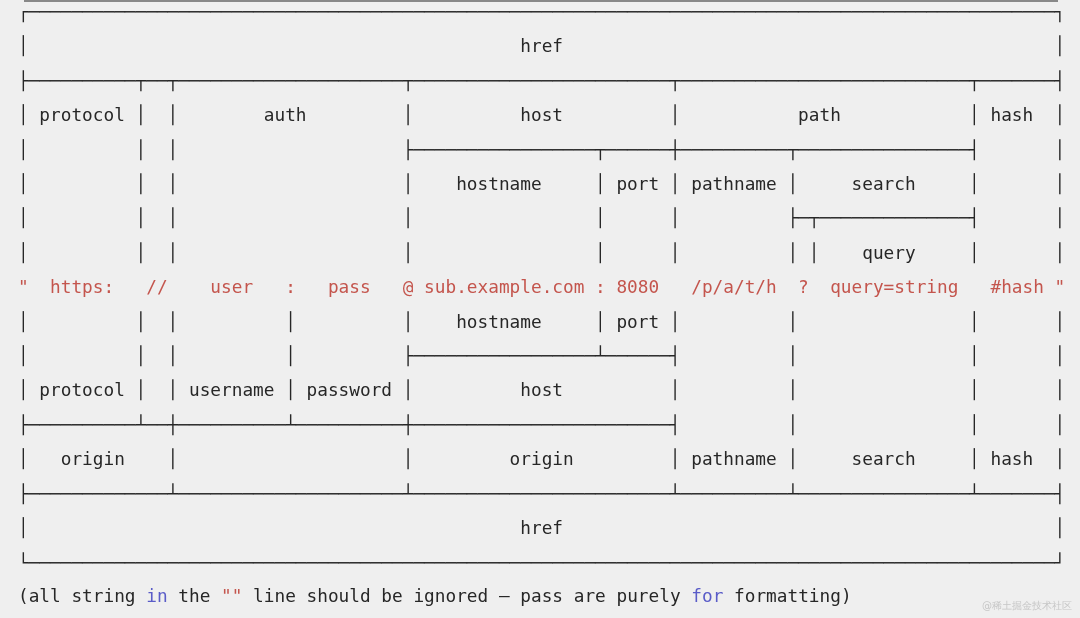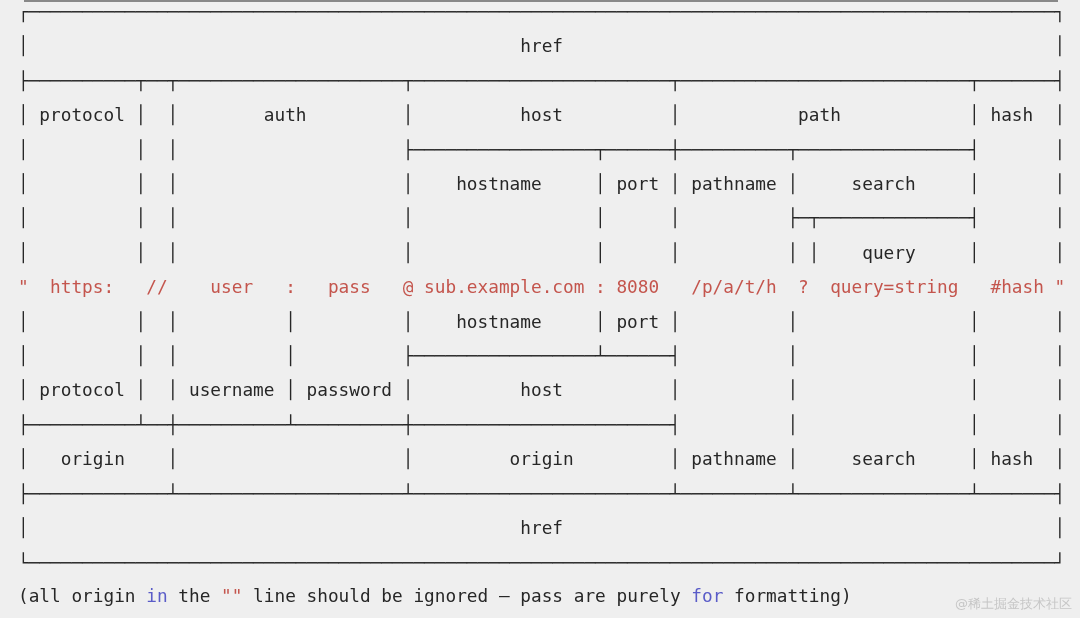--- a/index.html
+++ b/index.html
@@ -26,21 +26,21 @@
     font-family: "DejaVu Sans Mono", "Liberation Mono", monospace;
     font-size: 17.75px; line-height: 30px;
     color: var(--ink, #272727);
     white-space: pre;
   }
   .kw { color: var(--keyword, #5a5cc8); }
   .q  { color: var(--url, #c4554d); }
   .watermark {
     position: absolute; right: 8px; bottom: 5px;
     font-family: "DejaVu Sans", "Liberation Sans", sans-serif;
-    font-size: 13px; color: var(--watermark, #c6c6c6);
+    font-size: 10px; color: var(--watermark, #c6c6c6);
   }
 </style>
 </head>
 <body>
 
 <div class="stage">
 
   <div class="artifact"></div>
 
   <pre class="diagram"><span>┌────────────────────────────────────────────────────────────────────────────────────────────────┐
@@ -54,17 +54,17 @@
 </span><span class="url">"  https:   //    user   :   pass   @ sub.example.com : 8080   /p/a/t/h  ?  query=string   #hash "</span><span>
 │          │  │          │          │    hostname     │ port │          │                │       │
 │          │  │          │          ├─────────────────┴──────┤          │                │       │
 │ protocol │  │ username │ password │          host          │          │                │       │
 ├──────────┴──┼──────────┴──────────┼────────────────────────┤          │                │       │
 │   origin    │                     │         origin         │ pathname │     search     │ hash  │
 ├─────────────┴─────────────────────┴────────────────────────┴──────────┴────────────────┴───────┤
 │                                              href                                              │
 └────────────────────────────────────────────────────────────────────────────────────────────────┘</span></pre>
 
-  <pre class="note"><span>(all origin </span><span class="kw">in</span><span> the </span><span class="q">""</span><span> line should be ignored — pass are purely </span><span class="kw">for</span><span> formatting)</span></pre>
+  <pre class="note"><span>(all string </span><span class="kw">in</span><span> the </span><span class="q">""</span><span> line should be ignored — pass are purely </span><span class="kw">for</span><span> formatting)</span></pre>
 
   <div class="watermark">@稀土掘金技术社区</div>
 
 </div>
 
 </body></html>

